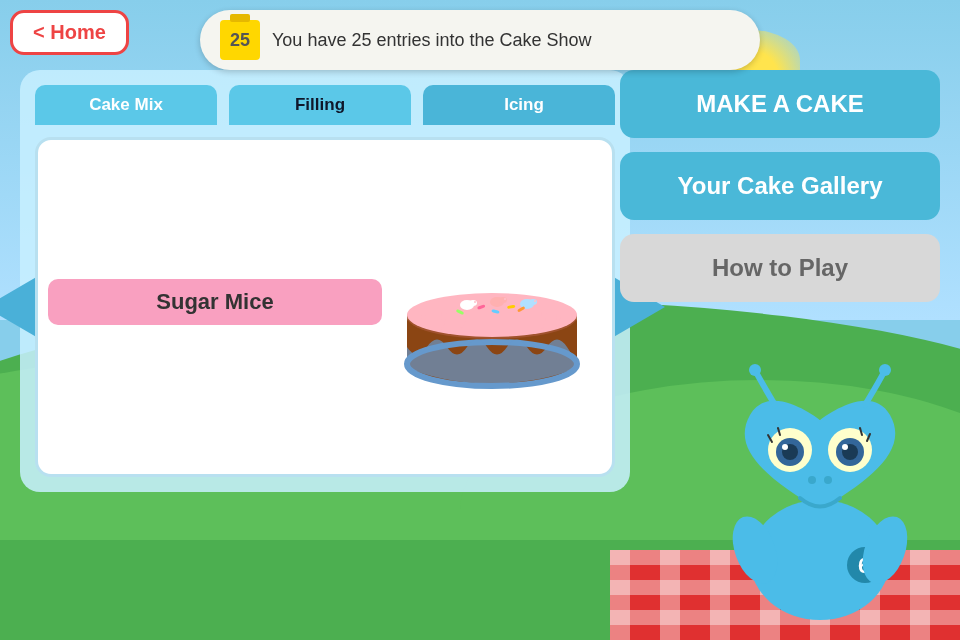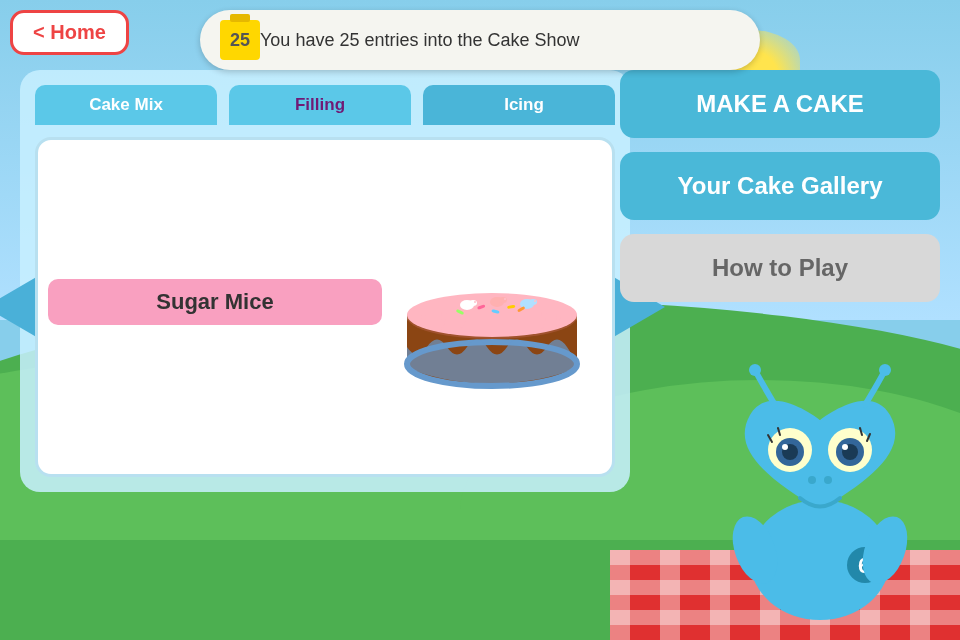--- a/index.html
+++ b/index.html
@@ -90,21 +90,21 @@
     .entries-banner {
       position: absolute;
       top: 10px;
       left: 200px;
       right: 200px;
       background: #f5f5f0;
       border-radius: 30px;
       padding: 10px 20px;
       display: flex;
       align-items: center;
-      gap: 0;
+      gap: 12px;
       font-size: 18px;
       color: #333;
       z-index: 10;
       box-shadow: 0 2px 6px rgba(0,0,0,0.2);
     }
     .entries-icon {
       width: 40px;
       height: 40px;
       background: #FFD700;
       border-radius: 4px;
@@ -149,21 +149,21 @@
       flex: 1;
       padding: 10px 6px;
       border-radius: 10px 10px 0 0;
       text-align: center;
       font-size: 17px;
       font-weight: bold;
       cursor: pointer;
       border: none;
     }
     .tab-cake-mix { background: #5BC8E8; color: white; }
-    .tab-filling { background: #5BC8E8; color: #701a75; }
+    .tab-filling { background: #5BC8E8; color: #0f172a; }
     .tab-icing { background: #4AB5D8; color: white; padding-left: 16px; }
     .tab-topping { background: #5BC8E8; color: white; }
 
     
     .cake-area {
       background: white;
       border-radius: 16px;
       border: 3px solid #B8E0F0;
       padding: 10px;
       position: relative;

